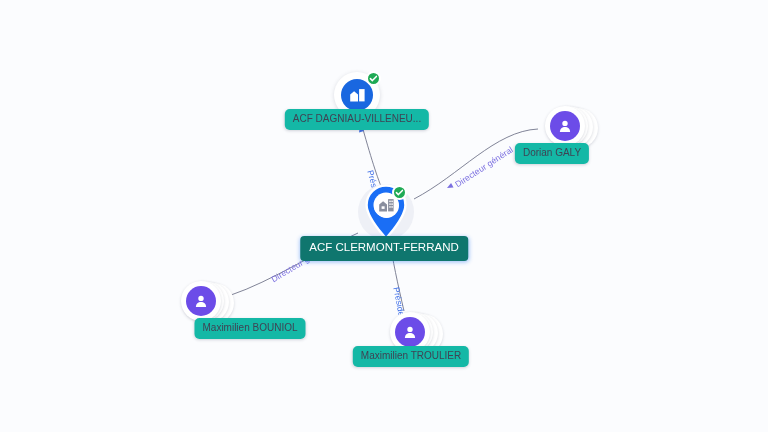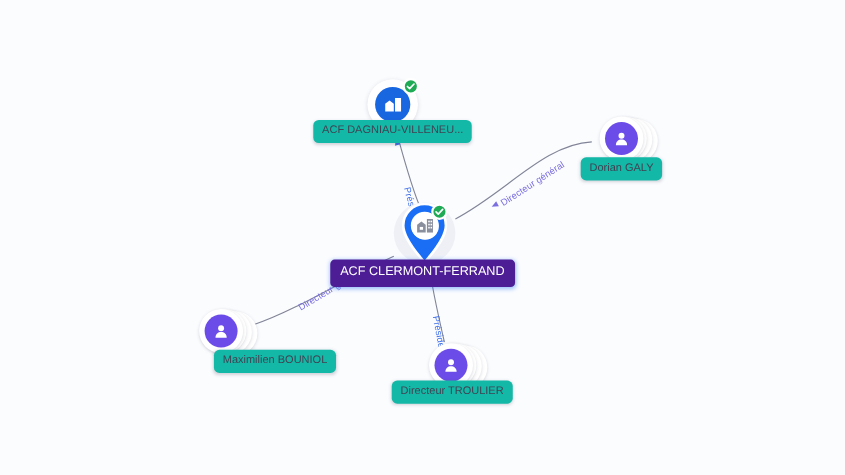--- a/index.html
+++ b/index.html
@@ -156,21 +156,21 @@
     white-space: nowrap;
     background: #14b8a6;
     color: #3f4354;
     font-size: 10px;
     line-height: 1;
     padding: 5px 8px 6px 8px;
     border-radius: 5px;
     box-shadow: 0 1px 3px rgba(60,64,90,0.22);
   }
   .node-label.selected {
-    background: #4c1d95;
+    background: #0f766e;
     color: #ffffff;
     font-size: 11.5px;
     padding: 6px 9px 7px 9px;
     border-radius: 4px;
     box-shadow: 0 1px 4px rgba(26,110,245,0.45);
   }
 
   
   .edge-label {
     position: absolute;
@@ -265,21 +265,21 @@
           <div class="stack-card c1"></div>
           <div class="stack-card c0"></div>
           <div class="avatar-circle">
             <svg width="16" height="16" viewBox="0 0 16 16">
               <circle cx="8" cy="5.4" r="2.7" fill="#ffffff"></circle>
               <path d="M2.9 14 C2.9 10.6 5.2 8.9 8 8.9 C10.8 8.9 13.1 10.6 13.1 14 Z" fill="#ffffff"></path>
             </svg>
           </div>
         </div>
       </div>
-      <div class="node-label" style="left: 565px; top: 143px;">Dorian GALY</div>
+      <div class="node-label" style="left: 552px; top: 143px;">Dorian GALY</div>
       <div class="node" style="left: 202px; top: 302px;">
         <div class="person-stack">
           <div class="stack-card c3"></div>
           <div class="stack-card c2"></div>
           <div class="stack-card c1"></div>
           <div class="stack-card c0"></div>
           <div class="avatar-circle">
             <svg width="16" height="16" viewBox="0 0 16 16">
               <circle cx="8" cy="5.4" r="2.7" fill="#ffffff"></circle>
               <path d="M2.9 14 C2.9 10.6 5.2 8.9 8 8.9 C10.8 8.9 13.1 10.6 13.1 14 Z" fill="#ffffff"></path>
@@ -295,16 +295,16 @@
           <div class="stack-card c1"></div>
           <div class="stack-card c0"></div>
           <div class="avatar-circle">
             <svg width="16" height="16" viewBox="0 0 16 16">
               <circle cx="8" cy="5.4" r="2.7" fill="#ffffff"></circle>
               <path d="M2.9 14 C2.9 10.6 5.2 8.9 8 8.9 C10.8 8.9 13.1 10.6 13.1 14 Z" fill="#ffffff"></path>
             </svg>
           </div>
         </div>
       </div>
-      <div class="node-label" style="left: 411px; top: 346px;">Directeur TROULIER</div>
+      <div class="node-label" style="left: 411px; top: 346px;">Maximilien TROULIER</div>
     </div>
 
 </div>
 
 </body></html>

